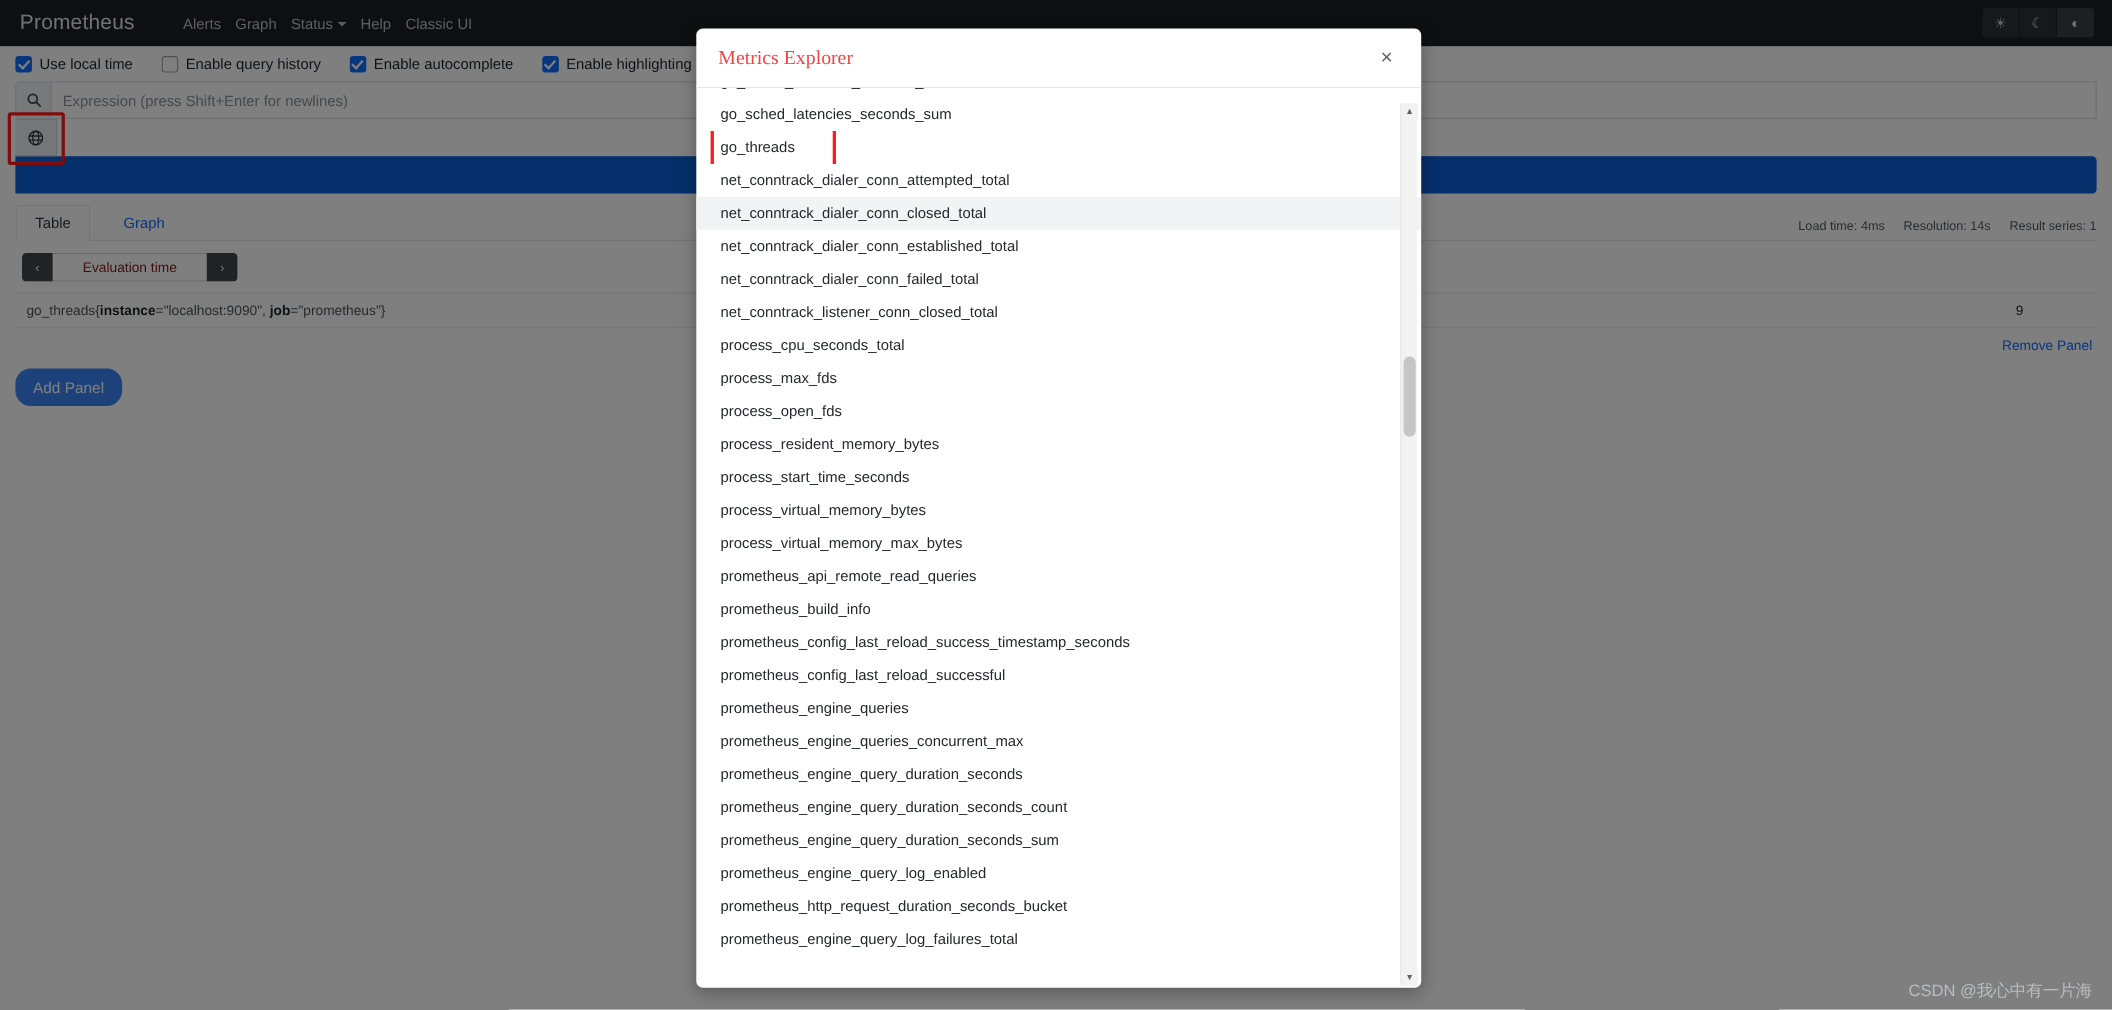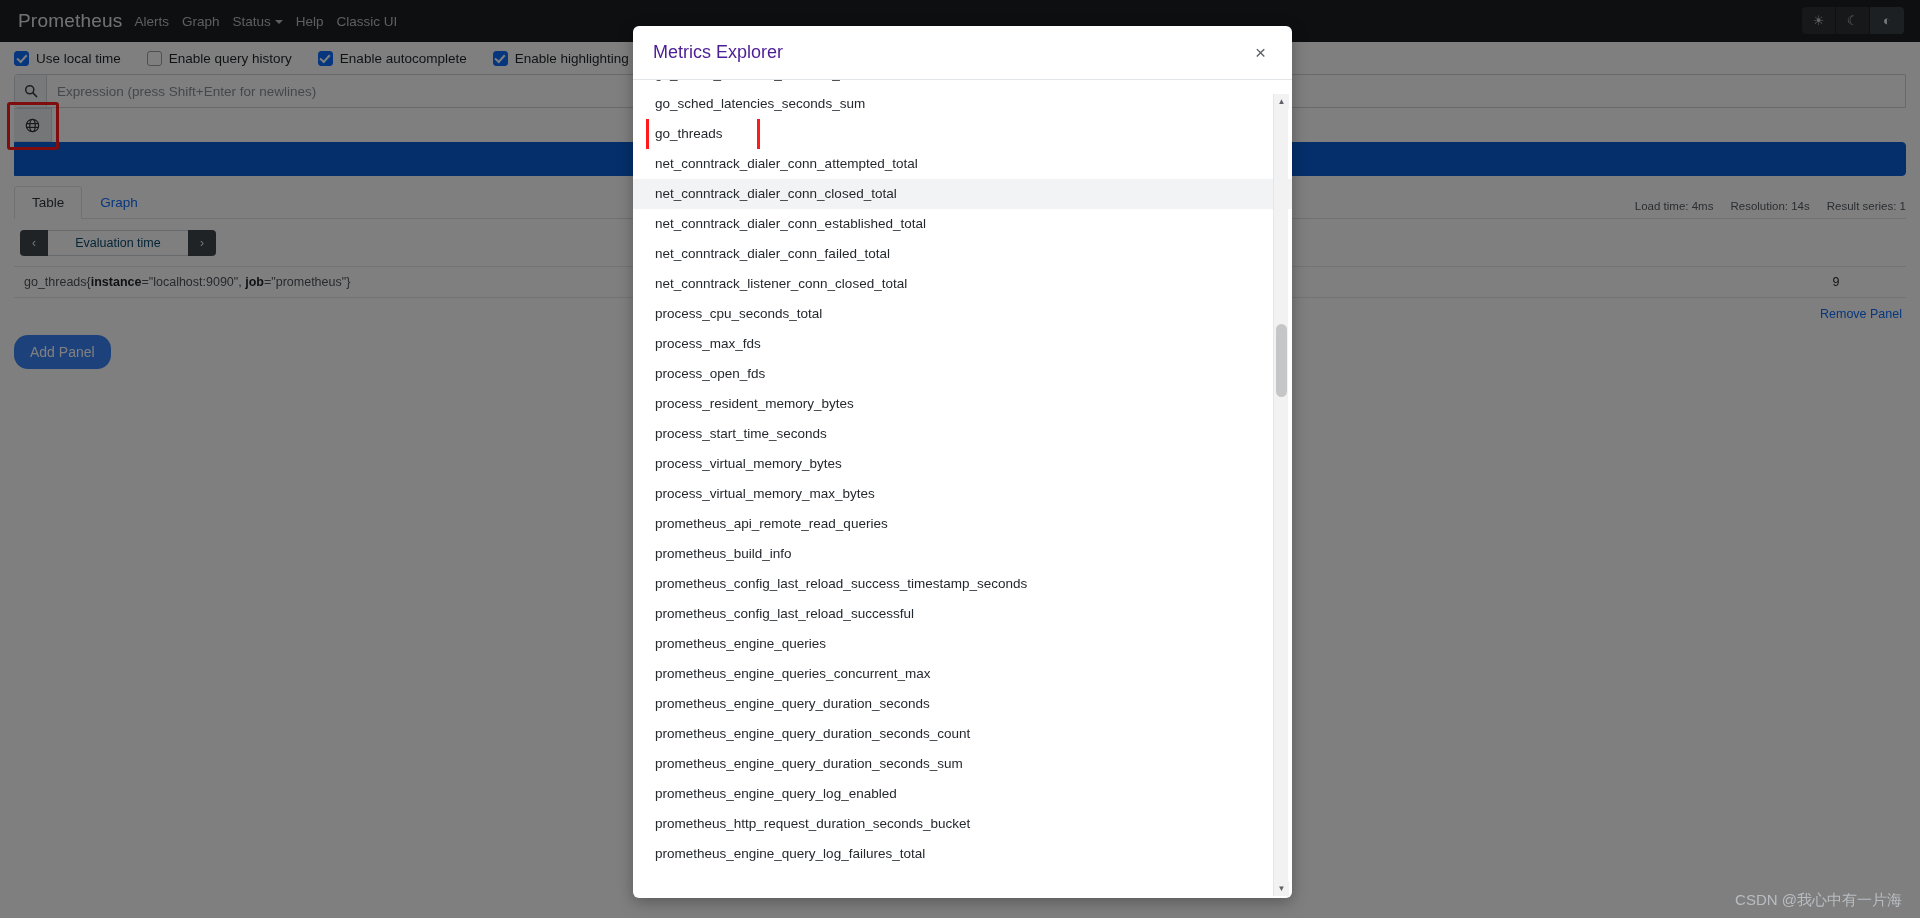--- a/index.html
+++ b/index.html
@@ -24,21 +24,21 @@
     background: #1b1f22;
     display: flex;
     align-items: center;
     padding: 0 18px;
     position: relative;
   }
   .brand {
     color: #dfe3e6;
     font-size: 19px;
     letter-spacing: .2px;
-    margin-right: 12px;
+    margin-right: 44px;
     cursor: pointer;
   }
   .nav-links { display: flex; align-items: center; gap: 13px; }
   .nav-link {
     color: #b9bfc4;
     font-size: 13.5px;
     cursor: pointer;
     text-decoration: none;
     white-space: nowrap;
   }
@@ -164,20 +164,21 @@
     font-family: "Liberation Sans", sans-serif;
   }
 
   
   .panel { padding: 0 14px; margin-top: 10px; position: relative; }
   .tabs {
     display: flex;
     border-bottom: 1px solid #dee2e6;
     align-items: flex-end;
     position: relative;
+    gap: 12px;
   }
   .tab {
     padding: 8px 17px;
     font-size: 13.5px;
     cursor: pointer;
     border: 1px solid transparent;
     border-radius: 4px 4px 0 0;
     margin-bottom: -1px;
   }
   .tab.active {
@@ -211,21 +212,21 @@
     font-size: 12px;
     cursor: pointer;
   }
   .eval-field {
     width: 140px;
     background: #fff;
     border-top: 1px solid #ced4da;
     border-bottom: 1px solid #ced4da;
     display: flex; align-items: center; justify-content: center;
     font-size: 12.5px;
-    color: #0c4a6e;
+    color: #7f1d1d;
     cursor: pointer;
   }
 
   .result-table {
     margin-top: 10px;
     border-top: 1px solid #e4e7ea;
     border-bottom: 1px solid #e4e7ea;
   }
   .result-row {
     display: flex;
@@ -284,21 +285,21 @@
     flex-direction: column;
     box-shadow: 0 4px 16px rgba(0,0,0,.3);
   }
   .modal-header {
     display: flex;
     align-items: center;
     padding: 16px 20px;
     border-bottom: 1px solid #e3e6e8;
     flex: 0 0 auto;
   }
-  .modal-title { font-size: 18px; color: #4c1d95; }
+  .modal-title { font-size: 18px; color: #ef4444; font-family: Liberation Serif, serif; }
   .modal-close {
     margin-left: auto;
     font-size: 19px;
     color: #5c6369;
     cursor: pointer;
     line-height: 1;
     background: none;
     border: none;
     font-family: "Liberation Sans", sans-serif;
   }

